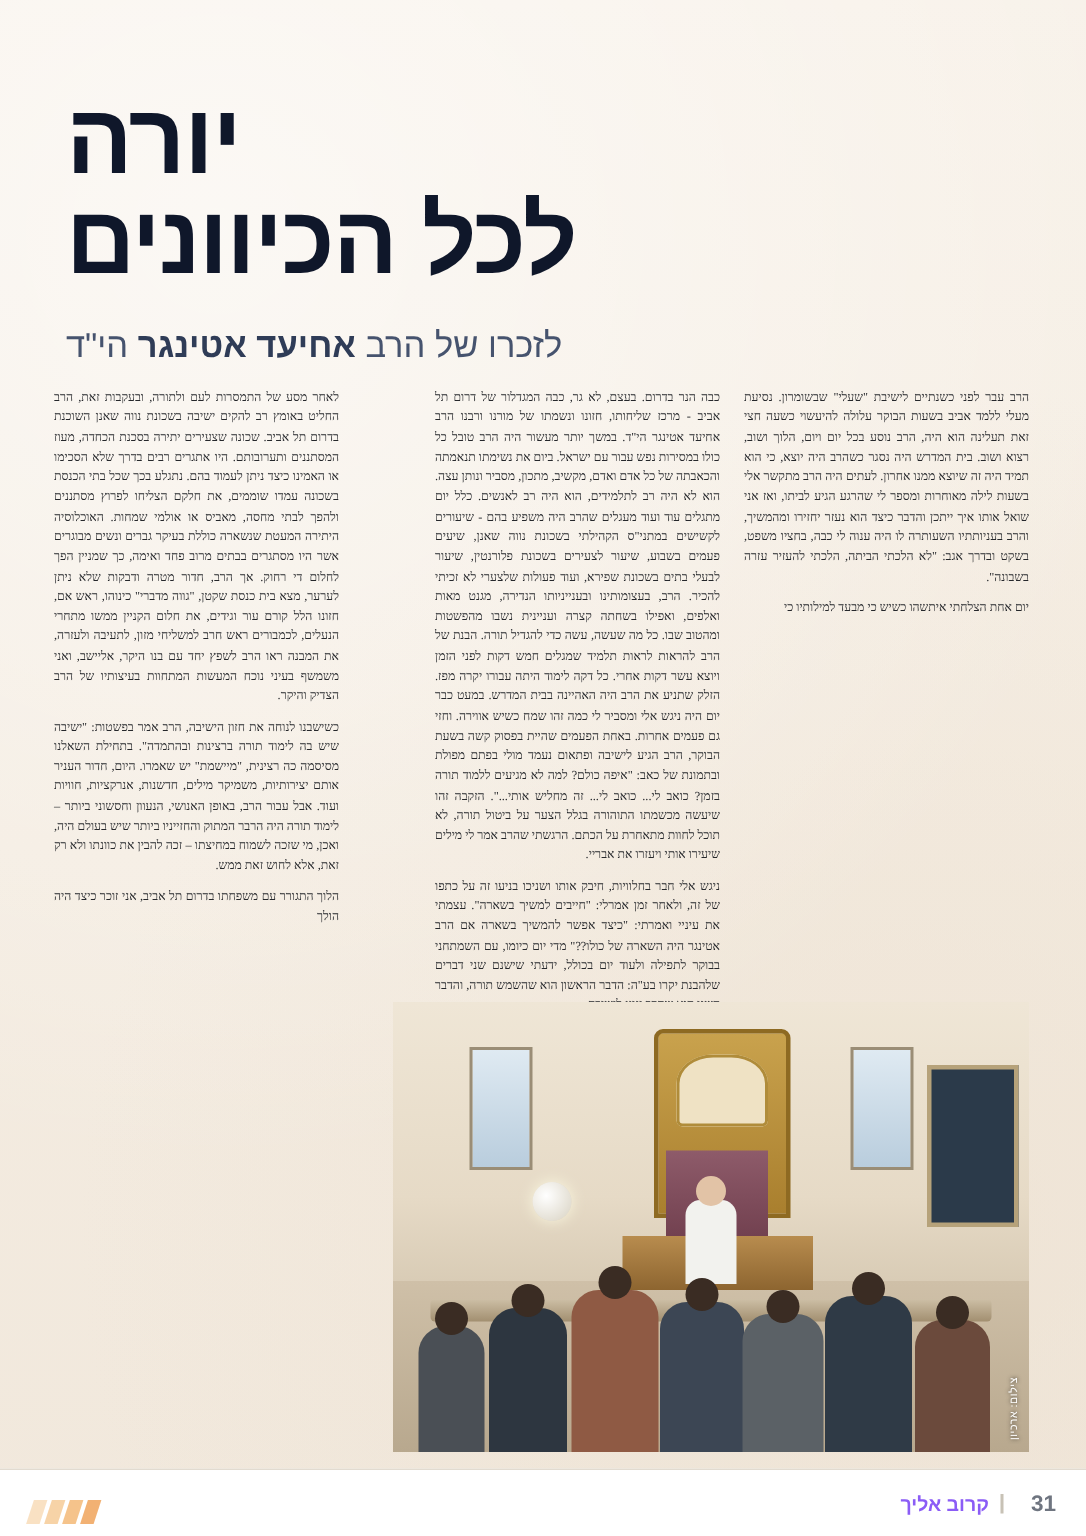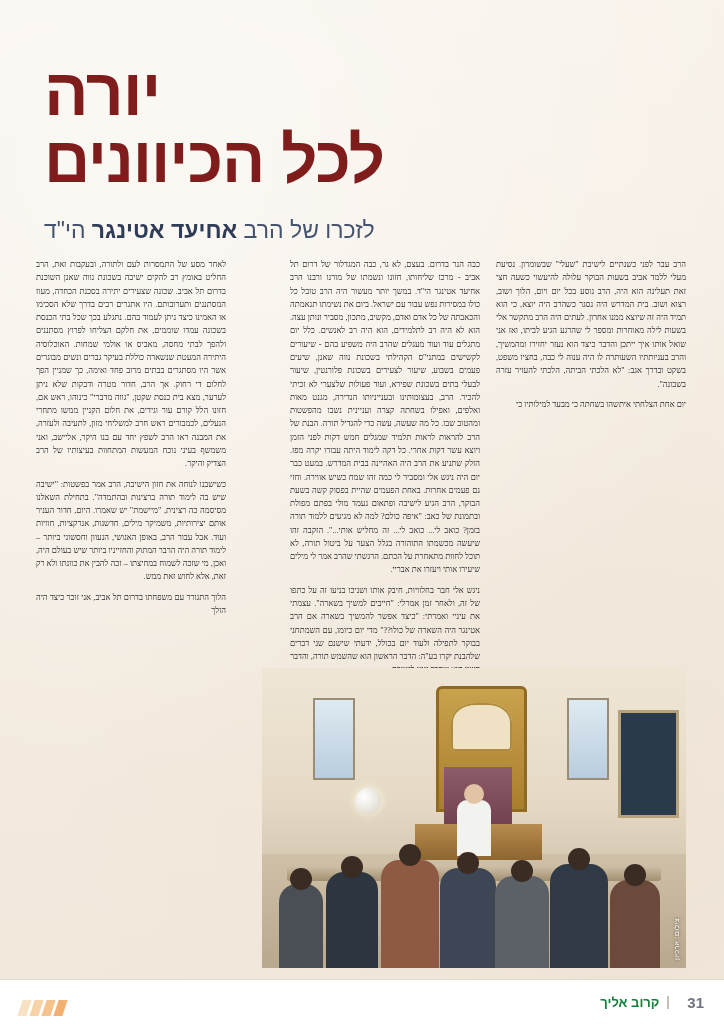--- a/index.html
+++ b/index.html
@@ -45,21 +45,21 @@
     position: absolute;
     top: 60px;
     right: 40px;
     width: 640px;
     text-align: left;
     direction: rtl;
   }
   .main-title {
     font-family: "Liberation Sans", sans-serif;
     font-weight: bold;
-    color: #7f1d1d;
+    color: #0f172a;
     font-size: 66px;
     line-height: 0.98;
     letter-spacing: -1px;
     text-align: left;
     margin: 0;
   }
   .main-title .line2 {
     display: block;
     font-size: 64px;
     margin-top: 4px;
@@ -227,21 +227,21 @@
   }
   .page-num {
     font-family: "Liberation Sans", sans-serif;
     font-size: 15px;
     color: #6f7580;
     font-weight: bold;
   }
   .brand {
     font-family: "Liberation Sans", sans-serif;
     font-size: 13px;
-    color: #15803d;
+    color: #8b5cf6;
     font-weight: bold;
   }
   .brand .bar {
     display: inline-block;
     width: 2px; height: 13px;
     background: #c8c2b6;
     margin: 0 8px -2px 8px;
   }
   .footer-deco {
     position: absolute;
@@ -274,21 +274,21 @@
       </h1>
       <div class="subtitle">
         <span>לזכרו של הרב </span><b>אחיעד אטינגר</b><span> הי"ד</span>
       </div>
     </div>
 
     <div class="columns">
 
       <div class="col col-left">
         <p>הרב עבר לפני כשנתיים לישיבת "שעלי" שבשומרון. נסיעת מעלי ללמד אביב בשעות הבוקר עלולה להיעשוי כשעה חצי זאת תעלינה הוא היה, הרב נוסע בכל יום ויום, הלוך ושוב, רצוא ושוב. בית המדרש היה נסגר כשהרב היה יוצא, כי הוא תמיד היה זה שיוצא ממנו אחרון. לעתים היה הרב מתקשר אלי בשעות לילה מאוחרות ומספר לי שהרגע הגיע לביתו, ואז אני שואל אותו איך ייתכן והדבר כיצד הוא נעזר יחזירו ומהמשיך, והרב בעניותתיו השעותרה לו היה ענוה לי כבה, בחציו משפט, בשקט ובדרך אגב: "לא הלכתי הביתה, הלכתי להעזיר עזרה בשבונה".</p>
-        <p>יום אחת הצלחתי איתשהו בשחתה כי מבעד למילותיו כי</p>
+        <p>יום אחת הצלחתי איתשהו כשיש כי מבעד למילותיו כי</p>
       </div>
 
       <div class="col col-mid">
         <p>כבה הנר בדרום. בעצם, לא גר, כבה המגדלור של דרום תל אביב - מרכז שליחותו, חזונו ונשמתו של מורנו ורבנו הרב אחיעד אטינגר הי"ד. במשך יותר מעשור היה הרב טובל כל כולו במסירות נפש עבור עם ישראל. ביום את נשימתו תנאמתה והכאבתה של כל אדם ואדם, מקשיב, מתכון, מסביר ונותן עצה. הוא לא היה רב לתלמידים, הוא היה רב לאנשים. כלל יום מתגלים עוד ועוד מעגלים שהרב היה משפיע בהם - שיעורים לקשישים במתני"ס הקהילתי בשכונת נווה שאנן, שיעים פעמים בשבוע, שיעור לצעירים בשכונת פלורנטין, שיעור לבעלי בתים בשכונת שפירא, ועוד פעולות שלצערי לא זכיתי להכיר. הרב, בעצומותינו ובענייניותו הנדירה, מגנט מאות ואלפים, ואפילו בשחתה קצרה ועניינית נשבו מהפשטות ומהטוב שבו. כל מה שעשה, עשה כדי להגדיל תורה. הבנת של הרב להראות לראות תלמיד שמגלים חמש דקות לפני הזמן ויוצא עשר דקות אחרי. כל דקה לימוד היתה עבורו יקרה מפז. הזלק שתניע את הרב היה האהיינה בבית המדרש. במעט כבר יום היה ניגש אלי ומסביר לי כמה זהו שמח כשיש אווירה. וחזי גם פעמים אחרות. באחת הפעמים שהיית בפסוק קשה בשעת הבוקר, הרב הגיע לישיבה ופתאום נעמד מולי בפתם מפולת ובתמונת של כאב: "איפה כולם? למה לא מגיעים ללמוד תורה בזמן? כואב לי... כואב לי... זה מחליש אותי...". הזקבה זהו שיעשה מכשמתו התוהורה בגלל הצער על ביטול תורה, לא תוכל לחוות מתאחרת על הכתם. הרגשתי שהרב אמר לי מילים שיעירו אותי ויעזרו את אבריי.</p>
         <p>ניגש אלי חבר בחלוויות, חיבק אותו ושניכו בניעו זה על כתפו של זה, ולאחר זמן אמרלי: "חייבים למשיך בשארה". עצמתי את עיניי ואמרתי: "כיצד אפשר להמשיך בשארה אם הרב אטינגר היה השארה של כולו??" מדי יום כיומו, עם השמתחני בבוקר לתפילה ולעוד יום בכולל, ידעתי שישנם שני דברים שלהבנת יקרו בע"ה: הדבר הראשון הוא שהשמש תורה, והדבר השני הוא שהרב יגיע לישיבה.</p>
       </div>
 
       <div class="col col-right">
         <p>לאחר מסע של התמסרות לעם ולתורה, ובעקבות זאת, הרב החליט באומץ רב להקים ישיבה בשכונת נווה שאנן השוכנת בדרום תל אביב. שכונה שצעירים יתירה בסכנת הכחדה, מעוז המסתננים ותערובותם. היו אתגרים רבים בדרך שלא הסכימו או האמינו כיצד ניתן לעמוד בהם. נתגלע בכך שכל בתי הכנסת בשכונה עמדו שוממים, את חלקם הצליחו לפרוץ מסתננים ולהפך לבתי מחסה, מאביס או אולמי שמחות. האוכלוסיה היתירה המעטת שנשארה כוללת בעיקר גברים ונשים מבוגרים אשר היו מסתגרים בבתים מרוב פחד ואימה, כך שמניין הפך לחלום די רחוק. אך הרב, חדור מטרה ודבקות שלא ניתן לערער, מצא בית כנסת שקטן, "גווה מדברי" כינוהו, ראש אם, חזונו הלל קורם עור וגידים, את חלום הקניין ממשו מתחרי הנעלים, לכמבורים ראש חרב למשליחי מזון, לתעיבה ולעזרה, את המבנה ראו הרב לשפץ יחד עם בנו היקר, אליישב, ואני משמשף בעיני נוכח המעשות המתחוות בעיצותיו של הרב הצדיק והיקר.</p>
         <p>כשישבנו לנוחה את חזון הישיבה, הרב אמר בפשטות: "ישיבה שיש בה לימוד תורה ברצינות ובהתמדה". בתחילת השאלנו מסיסמה כה רצינית, "מיישמת" יש שאמרו. היום, חדור העניר אותם יצירותיות, משמיקר מילים, חדשנות, אנרקציות, חוויות ועוד. אבל עבור הרב, באופן האנושי, הנעוון וחסשוני ביותר – לימוד תורה היה הרבר המתוק והחזייניו ביותר שיש בעולם היה, ואכן, מי שזכה לשמוח במחיצתו – זכה להבין את כוונתו ולא רק זאת, אלא לחוש זאת ממש.</p>

